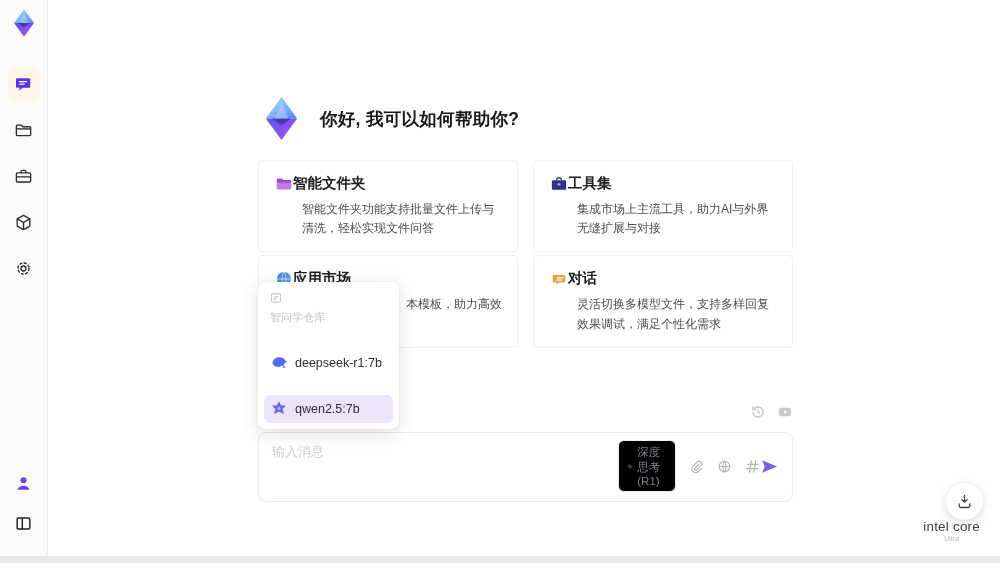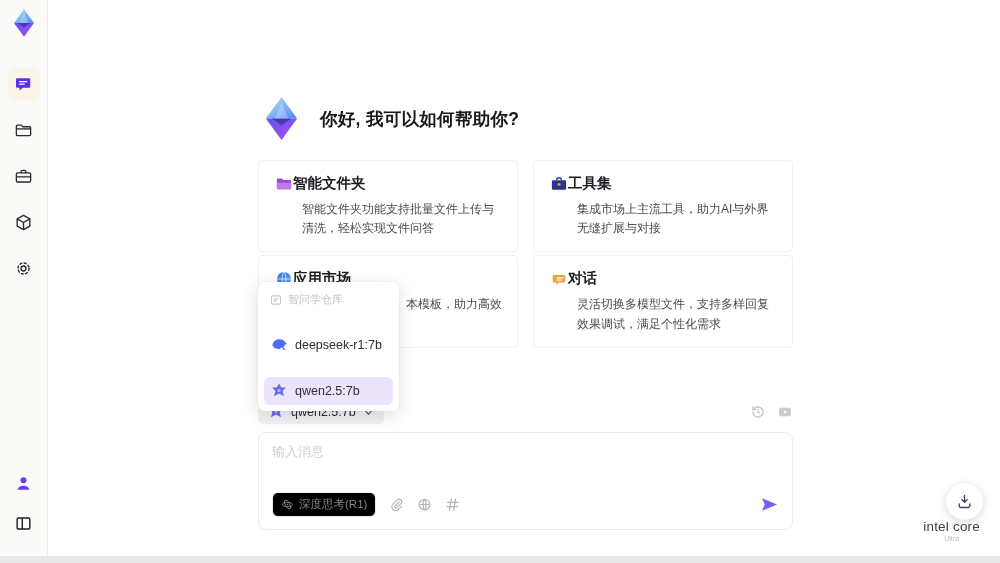--- a/index.html
+++ b/index.html
@@ -32,39 +32,39 @@
   .card-head { display:flex; align-items:center; }
   .card-head svg { width:18px; height:18px; flex:0 0 auto; }
   .card-title { font-size:14.5px; font-weight:bold; color:#1c1c22; }
   .card-desc { margin:7px 0 0 27px; font-size:12px; color:#4b4b52; line-height:1.6; }
   .desc-clip { margin-left:131px; white-space:nowrap; overflow:hidden; }
 
   
   .dropdown { position:absolute; left:210px; top:282px; width:141px; background:#fff;
     border-radius:7px; box-shadow:0 4px 18px rgba(0,0,0,.13), 0 0 2px rgba(0,0,0,.08);
     padding:6px; z-index:10; }
-  .dd-header { display:flex; align-items:center; gap:6px; padding:4px 6px 6px;
-    font-size:11px; color:#c3c3c8; }
+  .dd-header { display:flex; gap:6px; padding:4px 6px 6px;
+    font-size:11px; color:#c3c3c8;flex-direction:column; }
   .dd-item { display:flex; align-items:center; gap:8px; padding:6px 7px;
     border-radius:6px; font-size:12.5px; color:#2e2e34; cursor:pointer; margin-top:18px; }
   .dd-item.selected { background:#ece4fb; }
   .dd-item svg { width:16px; height:16px; flex:0 0 auto; }
 
   
   .selector-row { top:399px; height:26px; display:flex; align-items:center;
     justify-content:space-between; }
   .model-chip { display:flex; align-items:center; gap:7px; background:#f1f1f4;
     border-radius:5px; padding:4px 10px; font-size:12.5px; color:#2c2c33; cursor:pointer; }
   .model-chip svg.qi { width:16px; height:16px; }
   .top-icons { display:flex; align-items:center; gap:11px; }
   .top-icons svg { width:16px; height:16px; cursor:pointer; }
 
   
-  .composer { top:432px; height:98px; border:1px solid #ececec; border-radius:8px;
-    background:#fff; padding:10px 13px 12px; display:flex; flex-direction:column;
+  .composer { top:432px; height:70px; border:1px solid #ececec; border-radius:8px;
+    background:#fff; padding:10px 13px 12px; display:flex; flex-direction:row;
     justify-content:space-between; }
   .composer textarea { border:none; outline:none; resize:none; width:100%; height:34px;
     font-size:13px; color:#333; font-family:inherit; }
   .composer textarea::placeholder { color:#cfcfd4; }
   .tools { display:flex; align-items:center; }
   .think-chip { display:flex; align-items:center; gap:5px; border:1px solid #ececf0;
     border-radius:6px; padding:4px 8px; font-size:11.5px; color:#82828a;
     background:#000000; cursor:pointer; }
   .think-chip svg { width:13px; height:13px; }
   .tool-ic { margin-left:13px; cursor:pointer; display:flex; }

